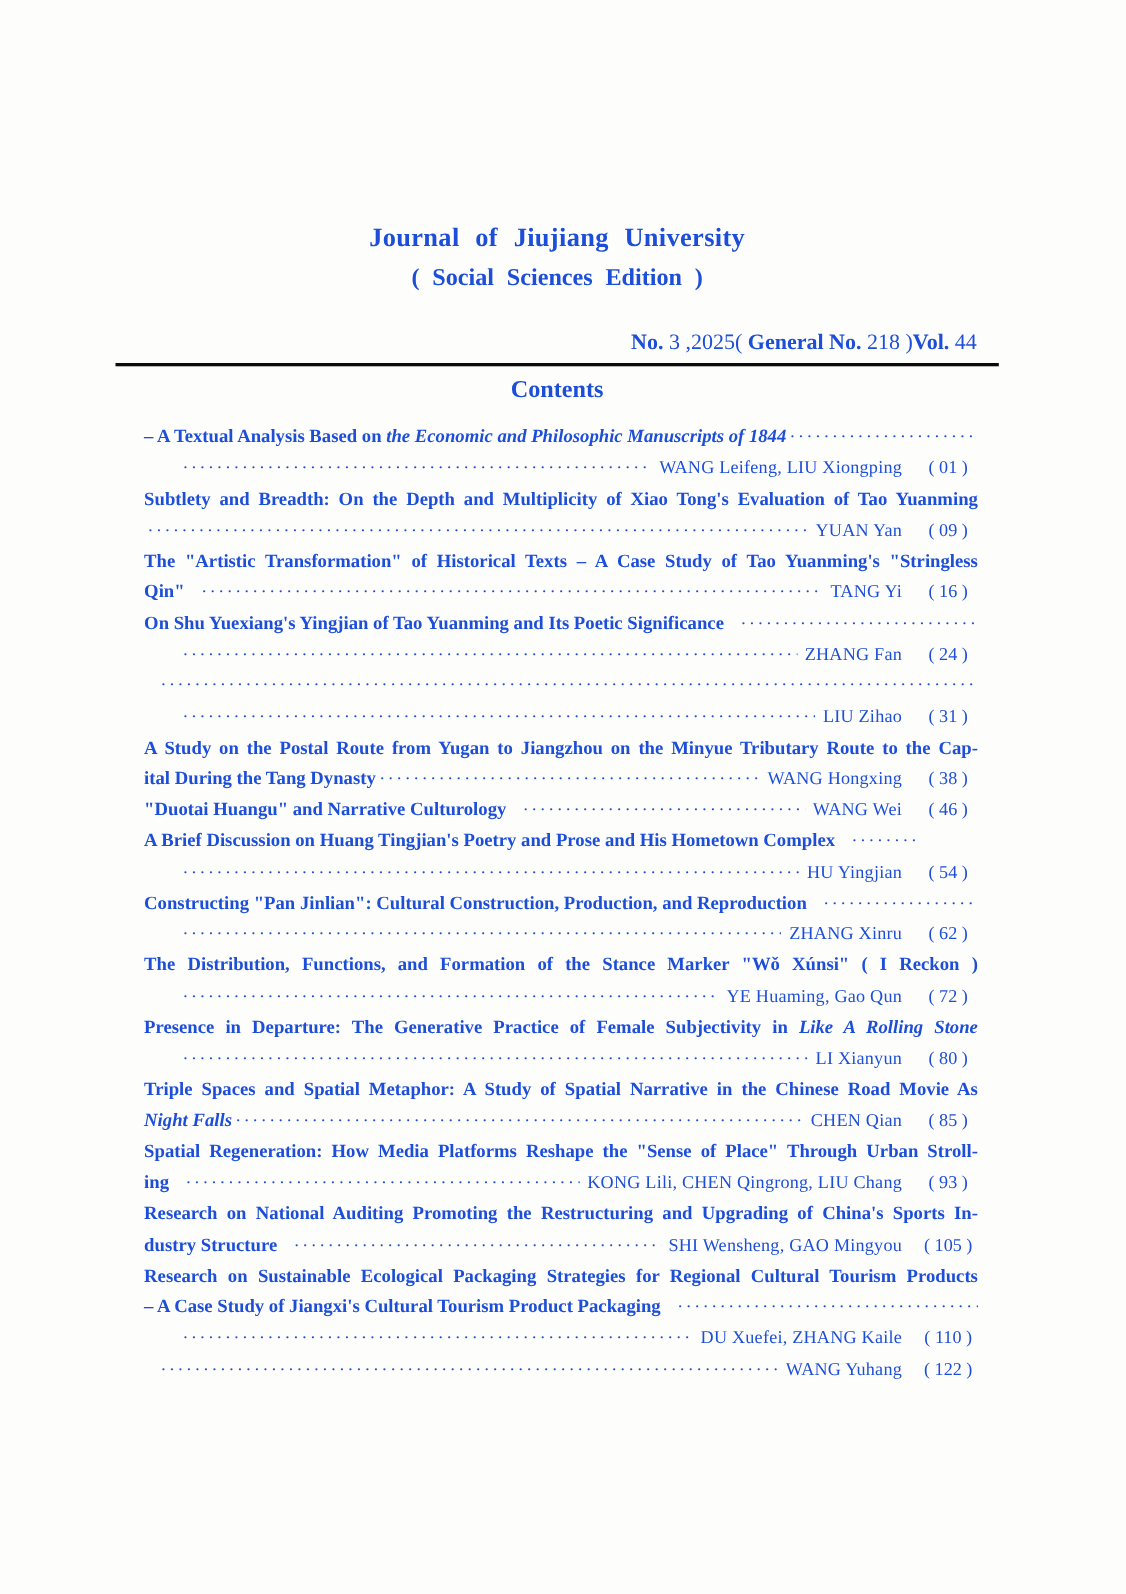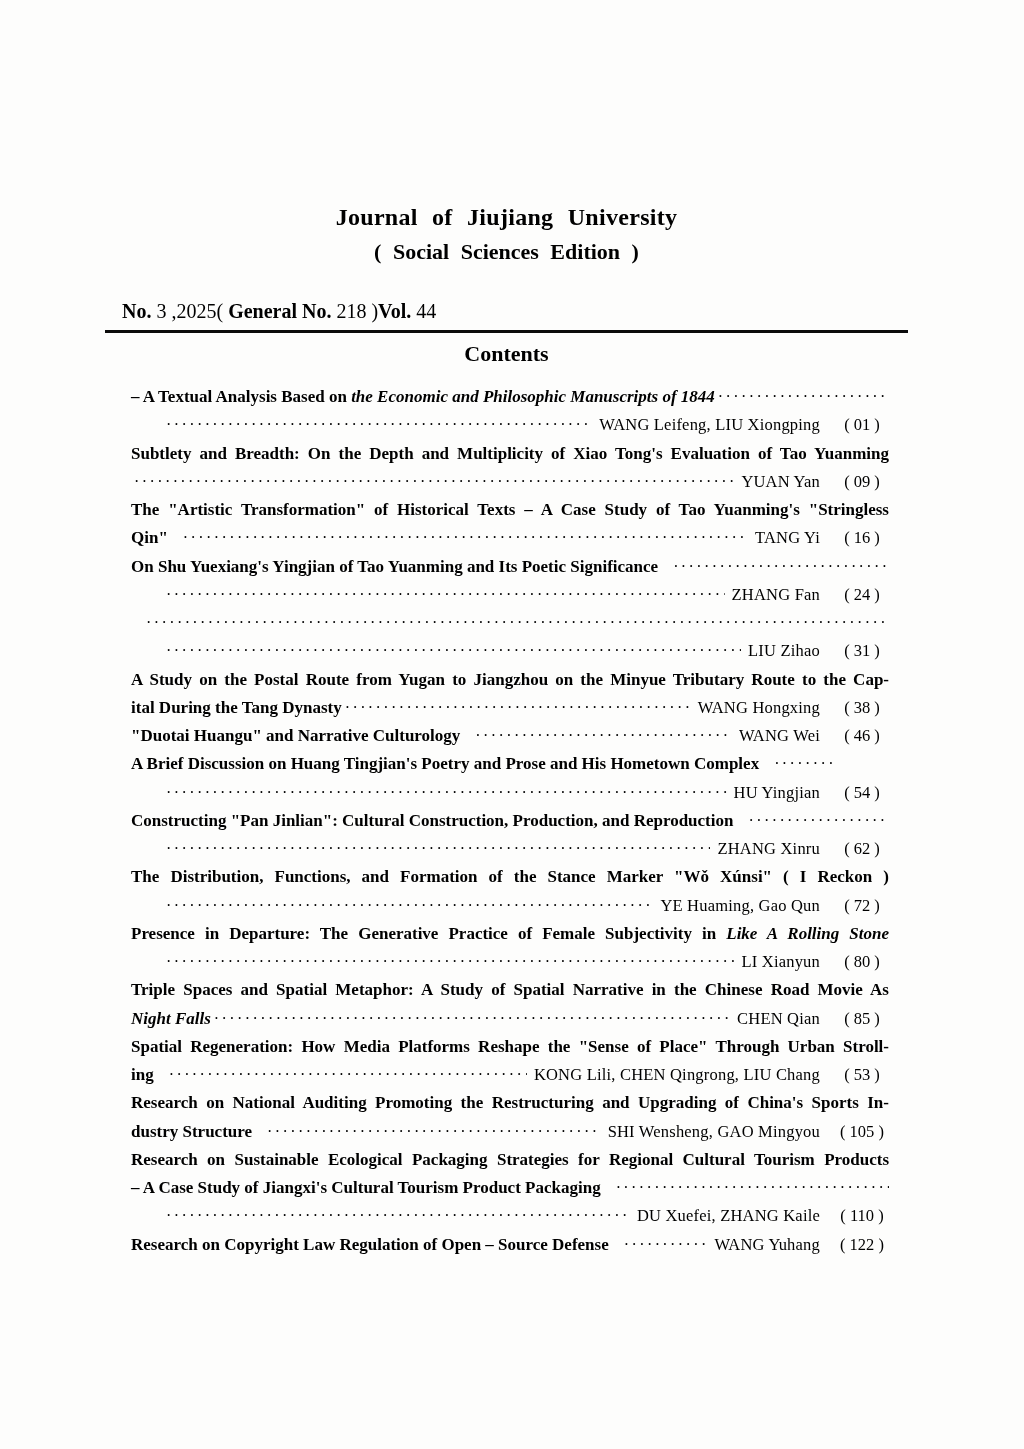--- a/index.html
+++ b/index.html
@@ -1,21 +1,21 @@
 <!DOCTYPE html>
 <html><head>
 <meta charset="utf-8">
 <style>
   html,body{margin:0;padding:0;background:#e8e8e8;}
   .page{
     position:relative;
     width:1024px;height:1449px;
     margin:0 auto;
     background:#fdfdfc;
-    color:#000000;
+    color:#1d4ed8;
     font-family:"Liberation Serif","DejaVu Serif",serif;
     overflow:hidden;
     box-sizing:border-box;
   }
   .inner{
     position:absolute;
     left:105px;top:0;
     width:803px;
     padding-top:203px;
   }
@@ -30,21 +30,21 @@
   .jedition{
     text-align:center;
     font-size:22px;
     font-weight:bold;
     word-spacing:6px;
     margin-top:6px;
     line-height:27px;
   }
   .info{
     display:flex;
-    justify-content:flex-start;
+    justify-content:flex-end;
     align-items:baseline;
     margin-top:34px;
     font-size:20px;
     line-height:24px;
     padding:0 20px 0 17px;
   }
   .info .b{font-weight:bold;}
   .info .r{font-weight:normal;}
   .rule{
     border-top:3px solid #0b0b0b;
@@ -203,41 +203,40 @@
           <span class="txt"><span class="ti">Night Falls</span></span>
           <span class="leader">································································································································································································</span>
           <span class="authors">CHEN Qian</span>
           <span class="pageno">( 85 )</span>
         </div>
         <div class="line just"><span class="txt"><span class="t">Spatial Regeneration: How Media Platforms Reshape the "Sense of Place" Through Urban Stroll-</span></span></div>
         <div class="line flx">
           <span class="txt"><span class="t">ing</span></span>
           <span class="leader gap">································································································································································································</span>
           <span class="authors">KONG Lili, CHEN Qingrong, LIU Chang</span>
-          <span class="pageno">( 53 )</span>
+          <span class="pageno">( 93 )</span>
         </div>
         <div class="line just"><span class="txt"><span class="t">Research on National Auditing Promoting the Restructuring and Upgrading of China's Sports In-</span></span></div>
         <div class="line flx">
           <span class="txt"><span class="t">dustry Structure</span></span>
           <span class="leader gap">································································································································································································</span>
           <span class="authors">SHI Wensheng, GAO Mingyou</span>
           <span class="pageno">( 105 )</span>
         </div>
         <div class="line just"><span class="txt"><span class="t">Research on Sustainable Ecological Packaging Strategies for Regional Cultural Tourism Products</span></span></div>
         <div class="line flx">
           <span class="txt"><span class="t">– A Case Study of Jiangxi's Cultural Tourism Product Packaging</span></span>
           <span class="leader gap">································································································································································································</span>
         </div>
         <div class="line flx ind">
           <span class="leader">································································································································································································</span>
           <span class="authors">DU Xuefei, ZHANG Kaile</span>
           <span class="pageno">( 110 )</span>
         </div>
         <div class="line flx">
-          <span class="txt"><span class="t">Research on Copyright Law Regulation of Open – Source Defense</span></span>
           <span class="leader gap">································································································································································································</span>
           <span class="authors">WANG Yuhang</span>
           <span class="pageno">( 122 )</span>
         </div>
       </div>
 
   </div>
 </div>
 
 </body></html>

